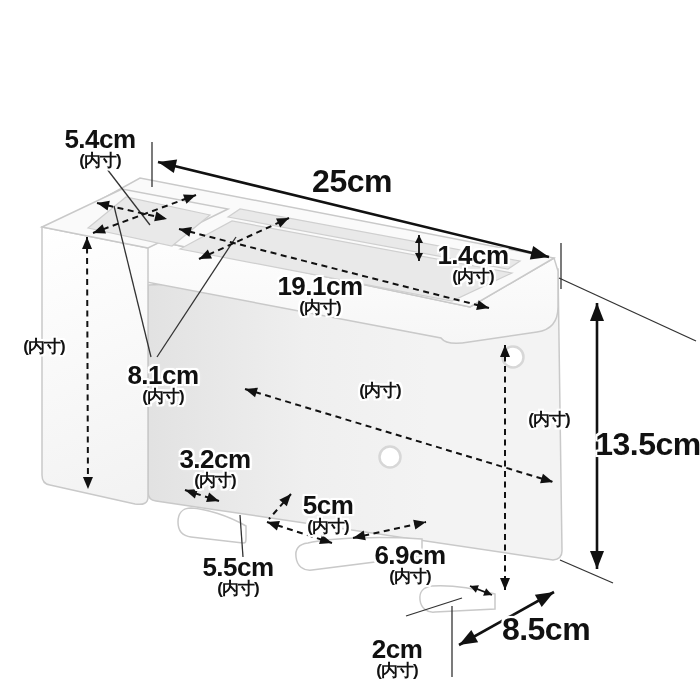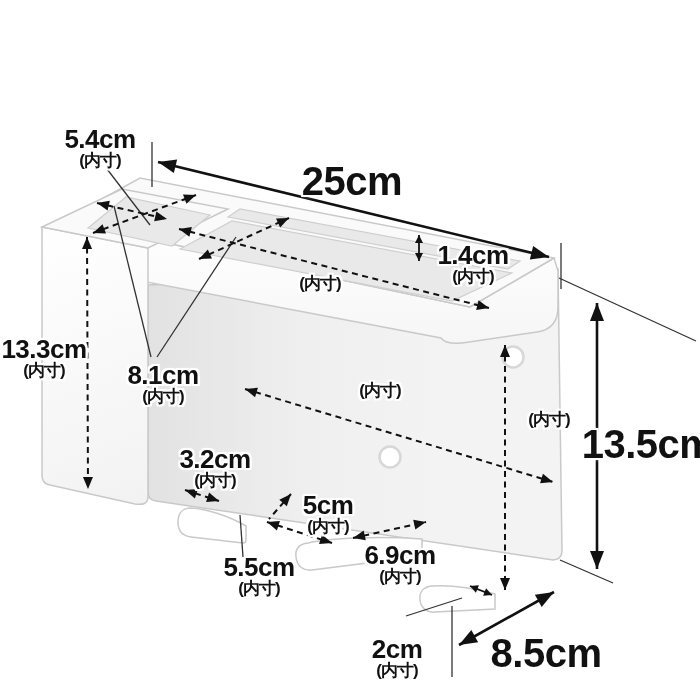--- a/index.html
+++ b/index.html
@@ -10,21 +10,21 @@
   }
   .stage svg{position:absolute;left:0;top:0;}
   .lbl{
     position:absolute;transform:translateX(-50%);
     text-align:center;color:#111;font-weight:700;white-space:nowrap;
     text-shadow:-2px -2px 0 #fff,2px -2px 0 #fff,-2px 2px 0 #fff,2px 2px 0 #fff,
                  0 -2px 0 #fff,0 2px 0 #fff,-2px 0 0 #fff,2px 0 0 #fff,0 0 5px #fff;
   }
   .lbl .v{display:block;font-size:26px;line-height:24px;letter-spacing:-0.5px;}
   .lbl .n{display:block;font-size:17px;line-height:19px;letter-spacing:-1px;}
-  .lbl.big .v{font-size:40px;line-height:32px;}
+  .lbl.big .v{font-size:32px;line-height:32px;}
 </style>
 </head>
 <body>
 
 <div class="stage">
 
   <svg width="700" height="700" viewBox="0 0 700 700">
     <defs>
       <marker id="mB" markerUnits="userSpaceOnUse" markerWidth="21" markerHeight="16" refX="19" refY="8" orient="auto-start-reverse">
         <path d="M1,1 L19,8 L1,15 Z" fill="#111"></path>
@@ -124,25 +124,25 @@
   <div class="lbl big" style="left:352px;top:120px;">
     <span class="v">25cm</span>
   </div>
 
   <div class="lbl" style="left:473px;top:198px;">
     <span class="v">1.4cm</span>
     <span class="n">(内寸)</span>
   </div>
 
   <div class="lbl" style="left:320px;top:229px;">
+    <span class="v">19.1cm</span>
     <span class="n">(内寸)</span>
   </div>
 
   <div class="lbl" style="left:44px;top:292px;">
-    <span class="v">13.3cm</span>
     <span class="n">(内寸)</span>
   </div>
 
   <div class="lbl" style="left:163px;top:318px;">
     <span class="v">8.1cm</span>
     <span class="n">(内寸)</span>
   </div>
 
   <div class="lbl" style="left:380px;top:336px;">
     <span class="n">(内寸)</span>
@@ -159,32 +159,32 @@
   <div class="lbl" style="left:215px;top:402px;">
     <span class="v">3.2cm</span>
     <span class="n">(内寸)</span>
   </div>
 
   <div class="lbl" style="left:328px;top:448px;">
     <span class="v">5cm</span>
     <span class="n">(内寸)</span>
   </div>
 
-  <div class="lbl" style="left:400px;top:498px;">
+  <div class="lbl" style="left:410px;top:498px;">
     <span class="v">6.9cm</span>
     <span class="n">(内寸)</span>
   </div>
 
-  <div class="lbl" style="left:259px;top:510px;">
+  <div class="lbl" style="left:238px;top:510px;">
     <span class="v">5.5cm</span>
     <span class="n">(内寸)</span>
   </div>
 
   <div class="lbl" style="left:397px;top:592px;">
     <span class="v">2cm</span>
     <span class="n">(内寸)</span>
   </div>
 
-  <div class="lbl big" style="left:546px;top:592px;">
+  <div class="lbl big" style="left:546px;top:568px;">
     <span class="v">8.5cm</span>
   </div>
 
 </div>
 
 </body></html>

